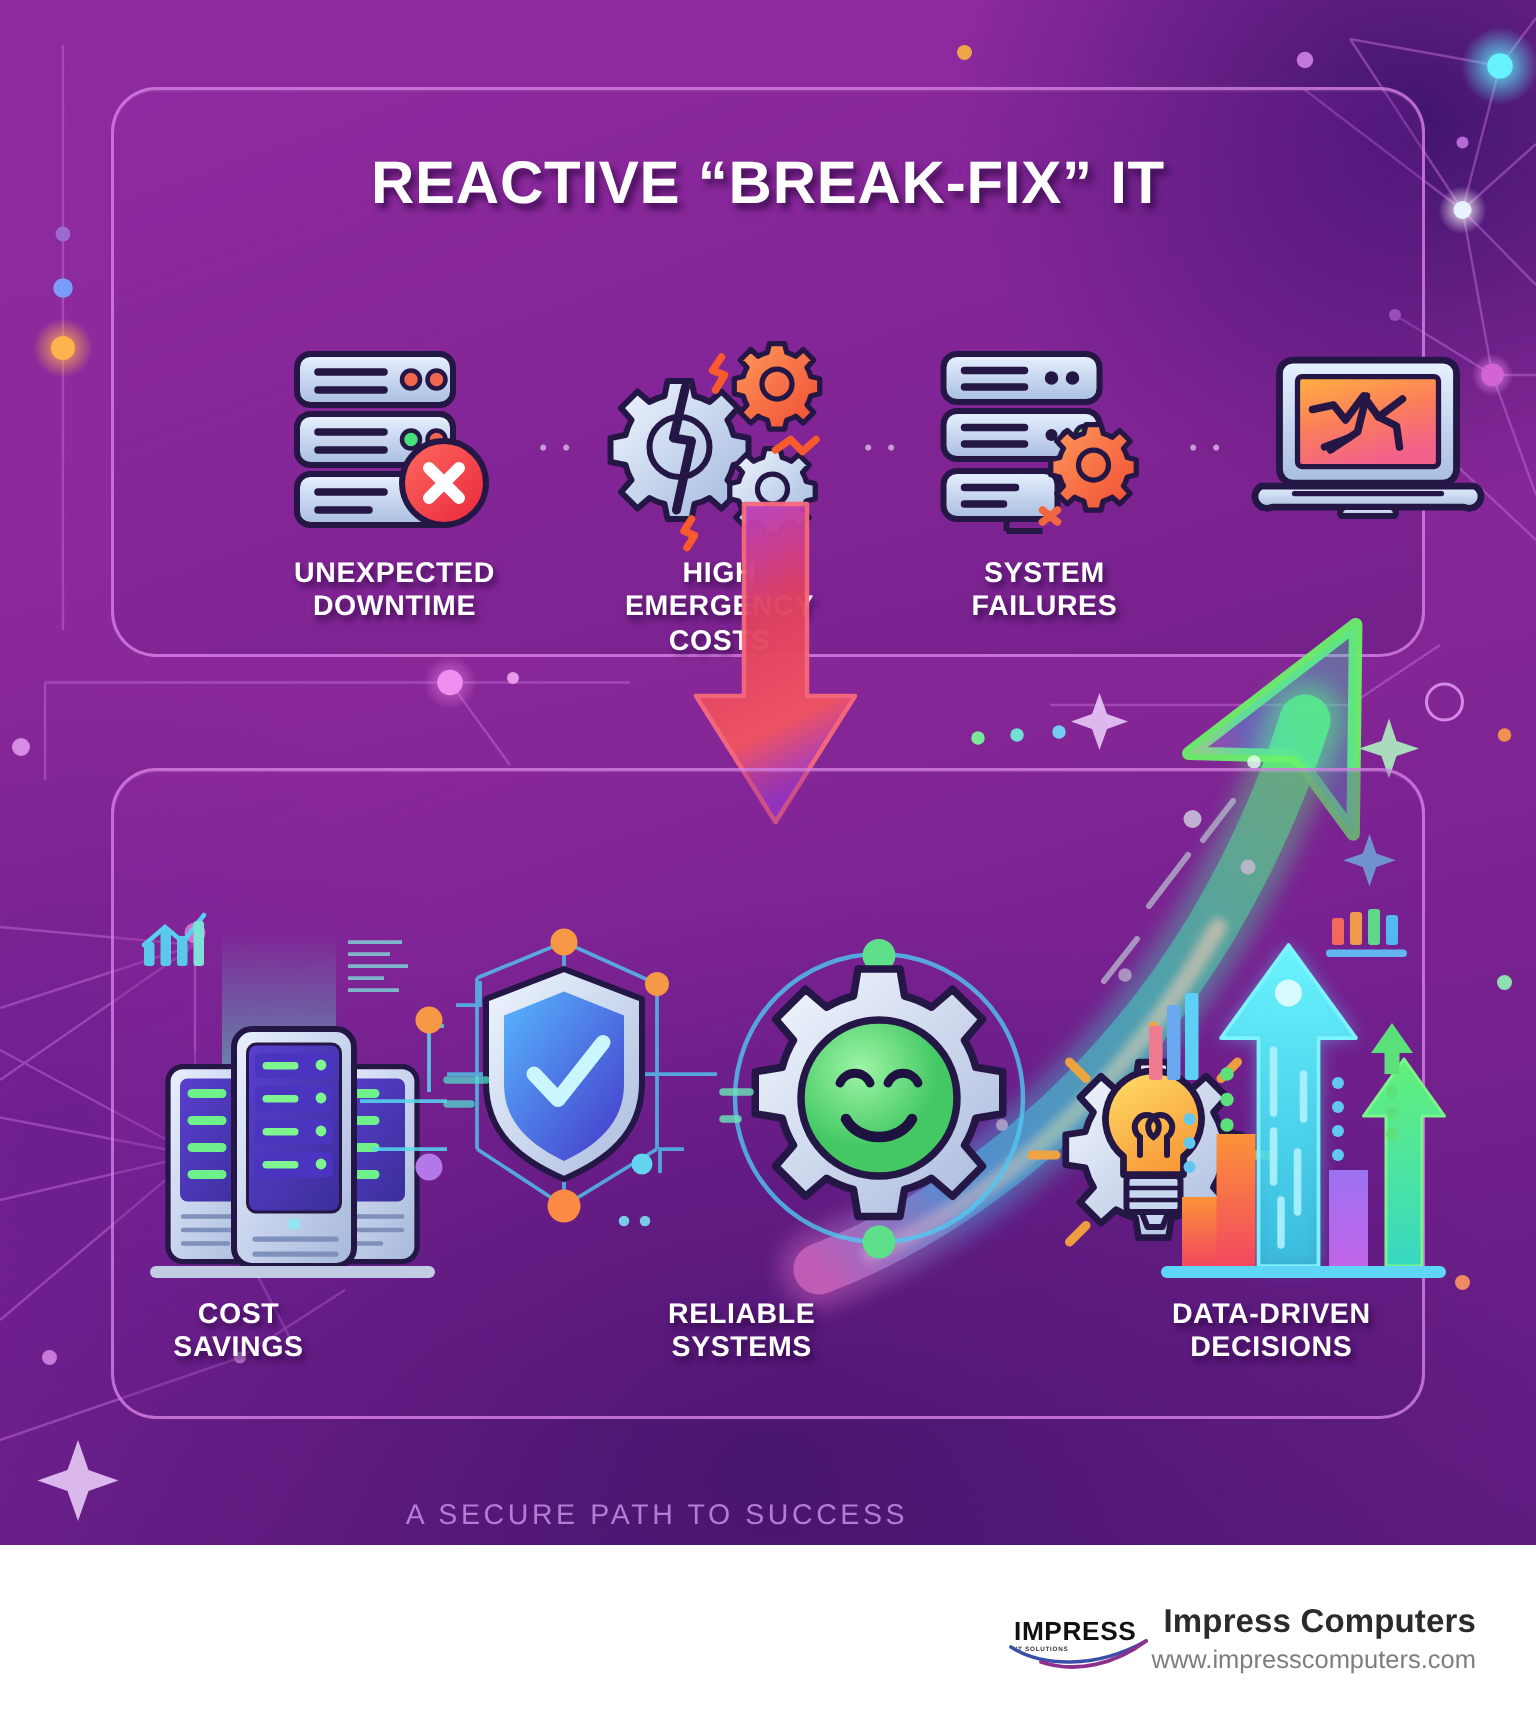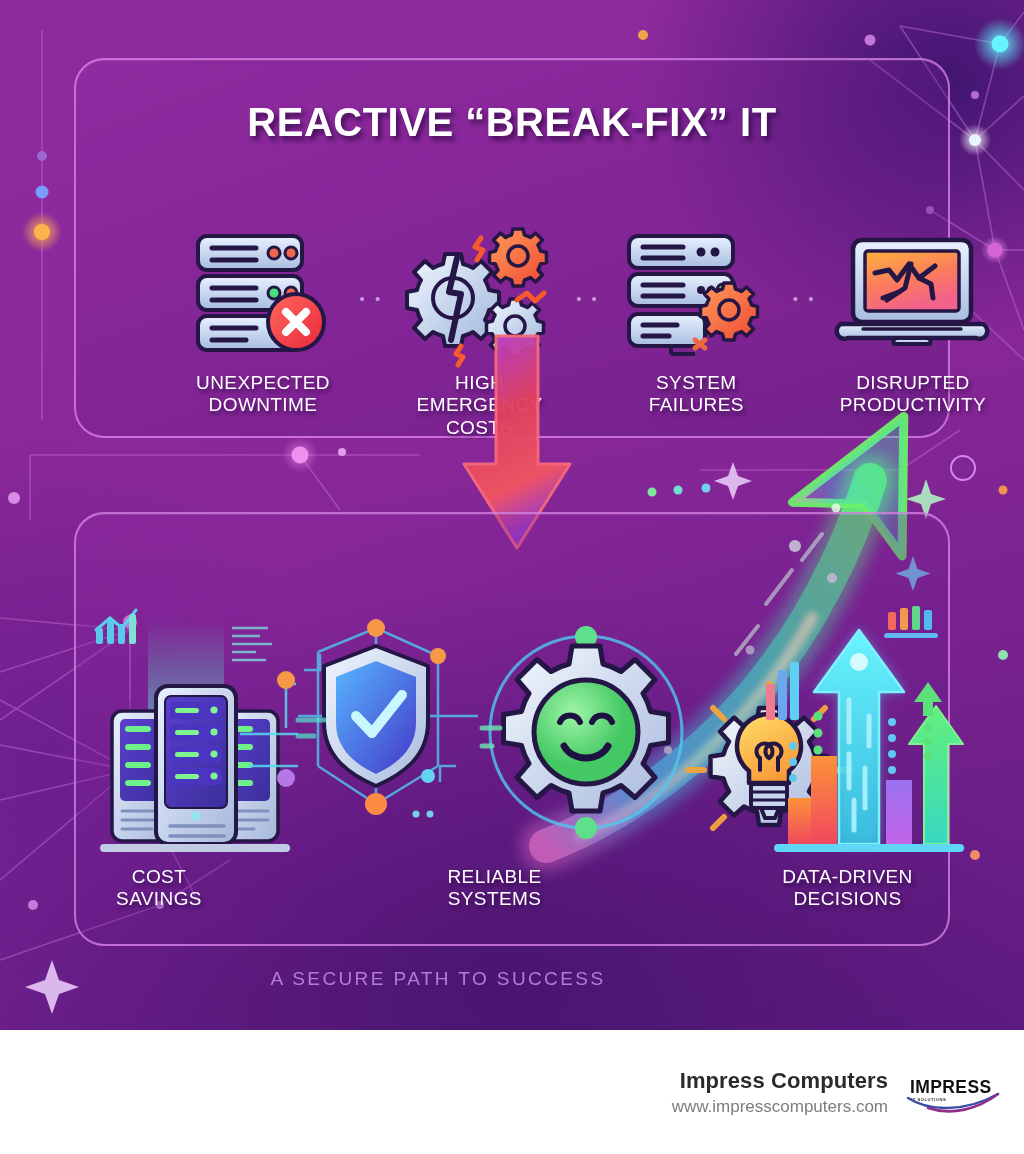--- a/index.html
+++ b/index.html
@@ -56,21 +56,21 @@
   
   .row { position: absolute; display: flex; }
   #row-top {
     left: 92px; top: 168px; width: 840px;
     justify-content: space-between; align-items: flex-start;
   }
   .item { display: flex; flex-direction: column; align-items: center; }
   .item-icon { height: 130px; display: flex; align-items: center; justify-content: center; }
   .item-label {
     margin-top: 14px; text-align: center; color: #fff;
-    font-size: 19px; font-weight: 400; line-height: 1.18;
+    font-size: 19px; font-weight: 700; line-height: 1.18;
     letter-spacing: .4px; text-shadow: 2px 3px 4px rgba(40,5,60,.75);
     text-transform: uppercase; white-space: pre-line;
   }
   #row-top .item { width: 190px; }
 
   .dots { align-self: flex-start; margin-top: 62px; color: #c89ad8; font-size: 15px; letter-spacing: 3px; }
 
   
   #row-bottom-labels {
     left: 84px; top: 866px; width: 856px;
@@ -85,21 +85,21 @@
     background: #ffffff;
     display: flex; align-items: center; justify-content: flex-end;
     padding-right: 22px;
   }
   #footer-text { text-align: right; margin-right: 18px; }
   #brand-name { font-size: 22px; font-weight: 700; color: #2b2b2b; letter-spacing: .1px; }
   #brand-url  { font-size: 17px; color: #7d7d7d; margin-top: 3px; }
   #brand-logo { width: 96px; height: 50px; position: relative; }
 
   .tagline {
-    position: absolute; left: 0; right: 0; top: 968px;
+    position: absolute; left: 0; right: 0; top: 1000px;
     text-align: center; color: #b57cd6; font-size: 19px;
     letter-spacing: 2.4px; font-weight: 400;
   }
 
   svg { display: block; overflow: visible; }
 </style>
 </head>
 <body>
 
 <div id="poster">
@@ -315,22 +315,20 @@
               <path d="M40 45 l14 -3 8 10 12 -16 10 14 16 -12"></path>
               <path d="M76 36 l-6 24 -18 12"></path>
               <path d="M84 50 l12 6 2 14"></path>
               <path d="M48 70 l16 -6"></path>
             </g>
             <path d="M6 96 h142 a7 7 0 0 1 -7 14 H13 a7 7 0 0 1 -7 -14z" fill="url(#srvA)" stroke="#241645" stroke-width="4.5" stroke-linejoin="round"></path>
             <path d="M28 101 h98" stroke="#241645" stroke-width="3.5" stroke-linecap="round"></path>
             <path d="M63 110 h28 a4 4 0 0 1 4 6 H59 a4 4 0 0 1 4 -6z" fill="url(#srvA)" stroke="#241645" stroke-width="4" stroke-linejoin="round"></path>
           </svg>
         </div>
-        <div class="item-label">DISRUPTED
-PRODUCTIVITY</div>
       </div>
     </div>
   </div>
 
   <svg style="position:absolute;left:452px;top:336px;" width="130" height="225" viewBox="0 0 130 225">
     <defs>
       <linearGradient id="dnArrow" x1="0" y1="0" x2="0.25" y2="1">
         <stop offset="0%" stop-color="#b13fd6"></stop>
           <stop offset="42%" stop-color="#e0415f"></stop>
         <stop offset="78%" stop-color="#f25462"></stop>
@@ -653,27 +651,27 @@
     </div>
     <div class="item" style="width:185px">
       <div class="item-label">DATA-DRIVEN
 DECISIONS</div>
     </div>
   </div>
 
   <div class="tagline">A SECURE PATH TO SUCCESS</div>
 
   <div id="footer">
-    <div id="footer-text">
-      <div id="brand-name">Impress Computers</div>
-      <div id="brand-url">www.impresscomputers.com</div>
-    </div>
     <div id="brand-logo">
       <svg width="96" height="50" viewBox="0 0 96 50">
         <text x="4" y="26" font-family="Liberation Sans, sans-serif" font-size="17.5" font-weight="700" fill="#111111" letter-spacing="0.4">IMPRESS</text>
         <text x="5" y="33.5" font-family="Liberation Sans, sans-serif" font-size="4.2" font-weight="700" fill="#333333" letter-spacing="0.5">IT SOLUTIONS</text>
         <path d="M2 31 C 22 44, 58 46, 92 27" fill="none" stroke="#3b4fa8" stroke-width="2.4" stroke-linecap="round"></path>
         <path d="M22 41 C 46 49, 72 42, 92 27" fill="none" stroke="#8e2f8e" stroke-width="2.6" stroke-linecap="round"></path>
       </svg>
     </div>
+    <div id="footer-text">
+      <div id="brand-name">Impress Computers</div>
+      <div id="brand-url">www.impresscomputers.com</div>
+    </div>
   </div>
 
 </div>
 
 </body></html>

